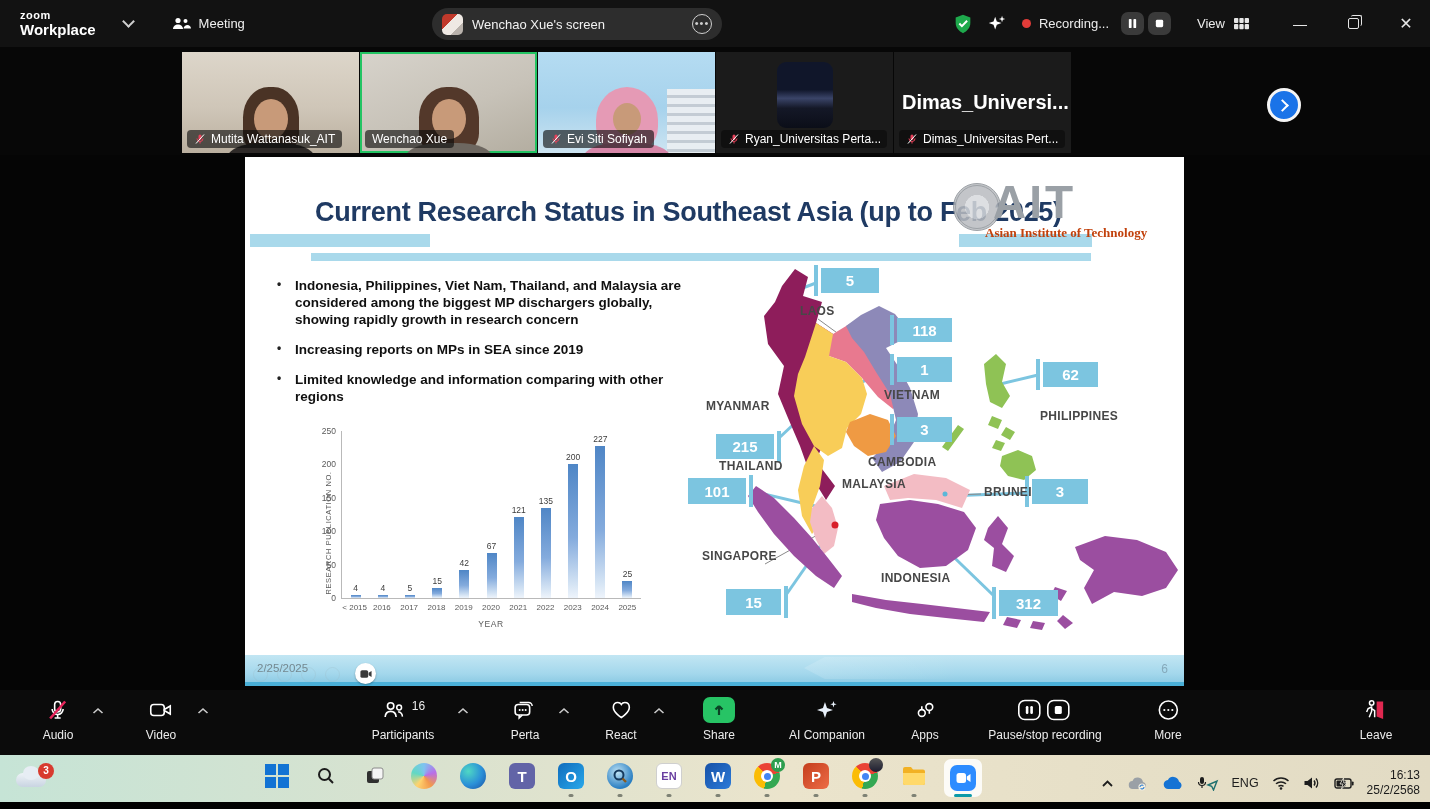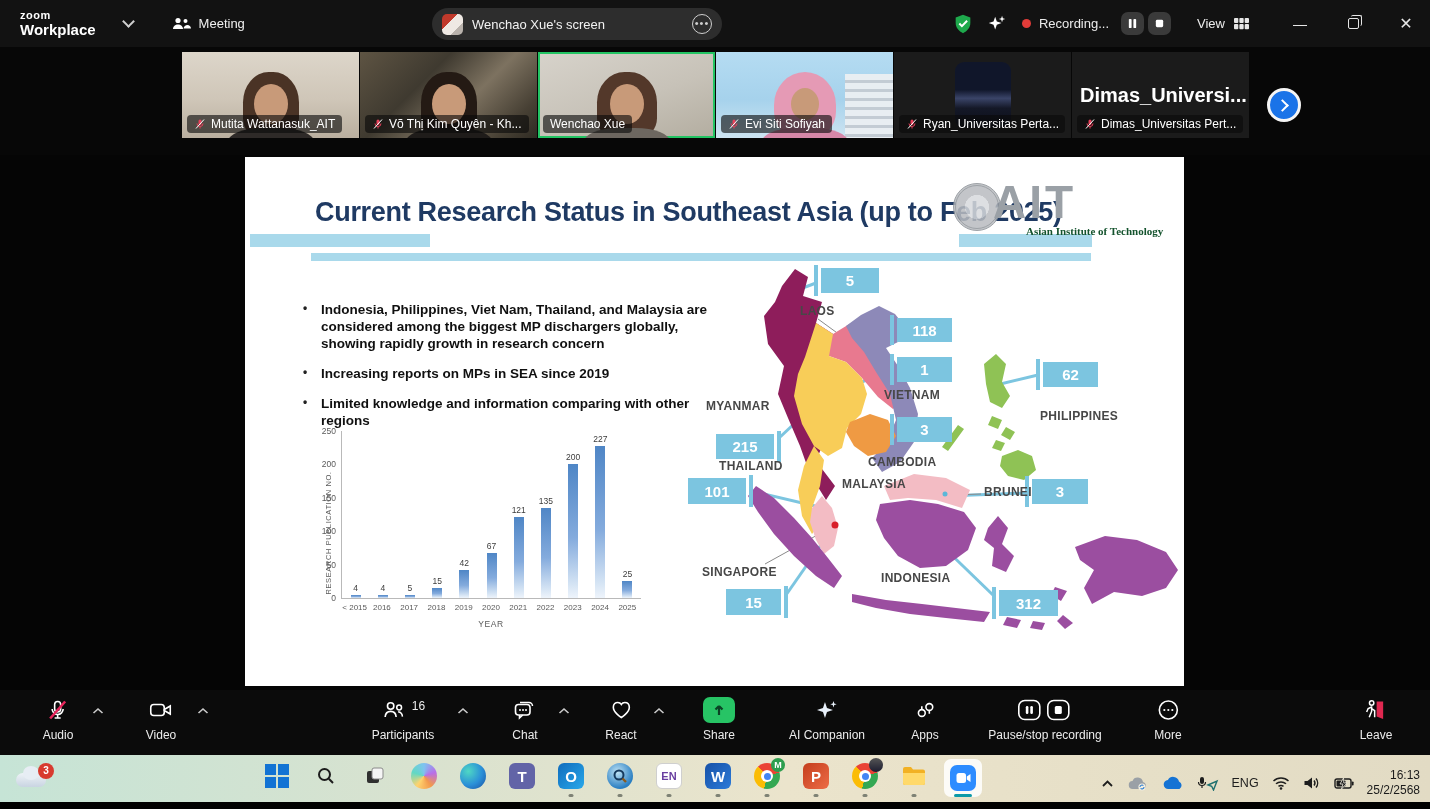--- a/index.html
+++ b/index.html
@@ -24,21 +24,21 @@
   .view-lab { font-size:13px; color:#ececec; margin:0 8px 0 22px; }
   .winbtn { width:20px; height:20px; display:flex; align-items:center; justify-content:center; color:#e6e6e6; margin-left:33px; font-size:14px; }
   .winbtn.min { margin-left:40px; }
   .restore { width:11px; height:11px; border:1.5px solid #e6e6e6; border-radius:2px; position:relative; }
   .restore:before { content:""; position:absolute; left:2px; top:-4px; width:10px; height:10px; border-top:1.5px solid #e6e6e6; border-right:1.5px solid #e6e6e6; border-radius:2px; }
   .close-x { font-size:16px; margin-right:14px; }
 
   
   .strip { position:absolute; left:0; top:47px; width:100%; height:108px; background:#070707; }
   .tiles { position:absolute; left:182px; top:5px; display:flex; gap:1px; }
-  .tile { position:relative; width:177px; height:86px; background:#1c1c1c; overflow:hidden; }
+  .tile { position:relative; width:177px; height:101px; background:#1c1c1c; overflow:hidden; }
   .tile.active { outline:2px solid #23c463; outline-offset:-2px; }
   .nametag { position:absolute; left:5px; bottom:5px; background:rgba(10,10,10,.62); border-radius:4px; padding:2px 7px; display:flex; align-items:center; gap:5px; font-size:12px; color:#fff; white-space:nowrap; max-width:166px; overflow:hidden; }
   .t1 { background:linear-gradient(180deg,#ddd6ca,#cfc6b8 55%,#baaf9f); }
   .t2 { background:linear-gradient(135deg,#5e5443,#3f3a30 35%,#7d7260 60%,#474034 85%,#2f2b23); }
   .t3 { background:linear-gradient(160deg,#d7d3cb,#c7c2b8 55%,#b3ada0); }
   .t4 { background:linear-gradient(180deg,#b5dcf2,#a6d2ec 55%,#cde4f1); }
   .t5, .t6 { background:#1b1b1b; }
   .person { position:absolute; left:50%; bottom:-6px; transform:translateX(-50%); width:86px; height:72px; }
   .person .hair { position:absolute; left:50%; top:0; transform:translateX(-50%); width:56px; height:66px; border-radius:46% 46% 30% 30%; background:#4a3325; }
   .person .face { position:absolute; left:50%; top:12px; transform:translateX(-50%); width:34px; height:40px; border-radius:50%; background:#c89a79; }
@@ -55,22 +55,22 @@
   
   .main { position:absolute; left:0; top:155px; width:100%; height:535px; background:#050505; }
   .slide { position:absolute; left:245px; top:2px; width:939px; height:529px; background:#fff; }
   .slide-title { position:absolute; left:70px; top:40px; font-size:27px; font-weight:bold; color:#1f3a63; letter-spacing:-.3px; }
   .bar-a { position:absolute; left:5px; top:77px; width:180px; height:13px; background:#a9d9eb; }
   .bar-b { position:absolute; left:714px; top:77px; width:133px; height:13px; background:#a9d9eb; }
   .bar-c { position:absolute; left:66px; top:96px; width:780px; height:8px; background:#a9d9eb; }
   .ait { position:absolute; left:700px; top:22px; width:238px; height:64px; }
   .ait .seal { position:absolute; left:8px; top:4px; width:48px; height:48px; border:3px double #8d9298; border-radius:50%; background:radial-gradient(circle,#d8dadd 0 40%,#b9bcc0 41%); opacity:.85; }
   .ait .acr { position:absolute; left:48px; top:-4px; font-size:46px; font-weight:bold; color:#9aa0a6; letter-spacing:3px; }
-  .ait .sub { position:absolute; left:40px; top:46px; font-family:"Liberation Serif",serif; font-size:11px; font-weight:bold; color:#14532d;margin-left:41px; }
-  .bullets { position:absolute; left:54px; top:120px; width:420px;margin-top:24px; }
+  .ait .sub { position:absolute; left:40px; top:46px; font-family:"Liberation Serif",serif; font-size:13px; font-weight:bold; color:#c2410c; }
+  .bullets { position:absolute; left:28px; top:120px; width:420px; }
   .bullets li { list-style:none; position:relative; padding-left:22px; font-size:13.5px; font-weight:bold; color:#101010; line-height:1.26; margin-bottom:13px; }
   .bullets li:before { content:"•"; position:absolute; left:4px; top:0; font-size:12px; color:#222; }
 
   
   .chart { position:absolute; left:50px; top:264px; width:360px; height:224px; }
   .ylab { position:absolute; left:-28px; top:50%; transform:translate(0,-50%) rotate(-90deg); transform-origin:center; font-size:7.5px; color:#5a5a5a; letter-spacing:.6px; white-space:nowrap; }
   .plot { position:absolute; left:46px; top:10px; width:300px; height:168px; border-left:1px solid #b9b9b9; border-bottom:1px solid #b9b9b9; }
   .ytick { position:absolute; left:-30px; width:24px; text-align:right; font-size:8.5px; color:#5a5a5a; transform:translateY(5px); }
   .cols { position:absolute; inset:0; display:flex; }
   .col { position:relative; flex:1; }
@@ -199,35 +199,20 @@
             <span class="face"></span>
             <span class="body"></span>
           </span>
         <span class="nametag">
           <svg class="micmute" width="12" height="12" viewBox="0 0 24 24">
               <path d="M12 3a3 3 0 0 1 3 3v5a3 3 0 0 1-6 0V6a3 3 0 0 1 3-3Z" fill="#e8405a"></path>
               <path d="M6 11a6 6 0 0 0 12 0M12 17v4" stroke="#e8405a" stroke-width="2" fill="none"></path>
               <line x1="4" y1="21" x2="20" y2="3" stroke="#fff" stroke-width="2"></line>
             </svg>
           <span>Mutita Wattanasuk_AIT</span>
-        </span>
-      </div>
-      <div class="tile t2">
-        <span class="person">
-            <span class="hair" style="background:#241a14"></span>
-            <span class="face"></span>
-            <span class="body" style="background:#1f1c1a"></span>
-          </span>
-        <span class="nametag">
-          <svg class="micmute" width="12" height="12" viewBox="0 0 24 24">
-              <path d="M12 3a3 3 0 0 1 3 3v5a3 3 0 0 1-6 0V6a3 3 0 0 1 3-3Z" fill="#e8405a"></path>
-              <path d="M6 11a6 6 0 0 0 12 0M12 17v4" stroke="#e8405a" stroke-width="2" fill="none"></path>
-              <line x1="4" y1="21" x2="20" y2="3" stroke="#fff" stroke-width="2"></line>
-            </svg>
-          <span>Võ Thị Kim Quyên - Kh...</span>
         </span>
       </div>
       <div class="tile t3 active">
         <span class="person">
             <span class="hair" style="background:#53382a;width:60px"></span>
             <span class="face"></span>
             <span class="body" style="background:#6d6760"></span>
           </span>
         <span class="nametag">
           <span>Wenchao Xue</span>
@@ -405,25 +390,40 @@
           <div class="map-label" style="left: 795px; top: 252px;">PHILIPPINES</div>
           <div class="co pl" style="left: 652px; top: 260px; width: 55px; height: 25px;">3</div>
           <div class="map-label" style="left: 623px; top: 298px;">CAMBODIA</div>
           <div class="co pr" style="left: 471px; top: 277px; width: 58px; height: 25px;">215</div>
           <div class="map-label" style="left: 474px; top: 302px;">THAILAND</div>
           <div class="co pr" style="left: 443px; top: 321px; width: 58px; height: 26px;">101</div>
           <div class="map-label" style="left: 597px; top: 320px;">MALAYSIA</div>
           <div class="co pl" style="left: 787px; top: 322px; width: 56px; height: 25px;">3</div>
           <div class="map-label" style="left: 739px; top: 328px;">BRUNEI</div>
           <div class="co pr" style="left: 481px; top: 432px; width: 55px; height: 26px;">15</div>
-          <div class="map-label" style="left: 457px; top: 408px;">SINGAPORE</div>
+          <div class="map-label" style="left: 457px; top: 392px;">SINGAPORE</div>
           <div class="co pl" style="left: 754px; top: 433px; width: 59px; height: 26px;">312</div>
           <div class="map-label" style="left: 636px; top: 414px;">INDONESIA</div>
         </div>
 
+      <div class="slide-foot">
+        <span class="hex"></span>
+        <span class="foot-date">2/25/2025</span>
+        <span class="ghost" style="left:8px"></span>
+          <span class="ghost" style="left:32px"></span>
+          <span class="ghost" style="left:56px"></span>
+          <span class="ghost" style="left:80px"></span>
+        <span class="camico">
+          <svg width="12" height="10" viewBox="0 0 14 11">
+              <rect x="0.5" y="1" width="9" height="9" rx="2" fill="#3a3a3a"></rect>
+              <path d="M10 4l3.5-2v7L10 7Z" fill="#3a3a3a"></path>
+            </svg>
+        </span>
+        <span class="foot-page">6</span>
+      </div>
     </div>
   </div>
 
   <div class="ztool">
     <div class="zt" style="left:58px">
       <span class="ic">
         <svg width="24" height="24" viewBox="0 0 24 24">
             <path d="M12 3.5a3 3 0 0 1 3 3V11a3 3 0 0 1-6 0V6.5a3 3 0 0 1 3-3Z" fill="none" stroke="#fff" stroke-width="1.6"></path>
             <path d="M6.5 11a5.5 5.5 0 0 0 11 0M12 16.5V20M9 20h6" fill="none" stroke="#fff" stroke-width="1.6"></path>
             <line x1="4.5" y1="20.5" x2="19.5" y2="3.5" stroke="#e8255c" stroke-width="2.6"></line>
@@ -474,21 +474,21 @@
       <span class="ic">
         <svg width="26" height="24" viewBox="0 0 26 24">
             <path d="M8 4.5h9a3.5 3.5 0 0 1 3.5 3.5" fill="none" stroke="#fff" stroke-width="1.5"></path>
             <rect x="3.5" y="6.5" width="14.5" height="10.5" rx="3" fill="none" stroke="#fff" stroke-width="1.6"></rect>
             <path d="M7.5 17v3l3.2-3" fill="none" stroke="#fff" stroke-width="1.6"></path>
             <circle cx="8" cy="12" r="1" fill="#fff"></circle>
             <circle cx="11" cy="12" r="1" fill="#fff"></circle>
             <circle cx="14" cy="12" r="1" fill="#fff"></circle>
           </svg>
       </span>
-      <span>Chat</span>
+      <span>Perta</span>
     </div>
     <span class="chev-up" style="left:564px">
         <svg width="13" height="8" viewBox="0 0 13 8">
           <path d="M2 6l4.5-4L11 6" stroke="#c9c9c9" stroke-width="1.6" fill="none"></path>
         </svg>
       </span>
 
     <div class="zt" style="left:621px">
       <span class="ic">
         <svg width="26" height="24" viewBox="0 0 26 24">

